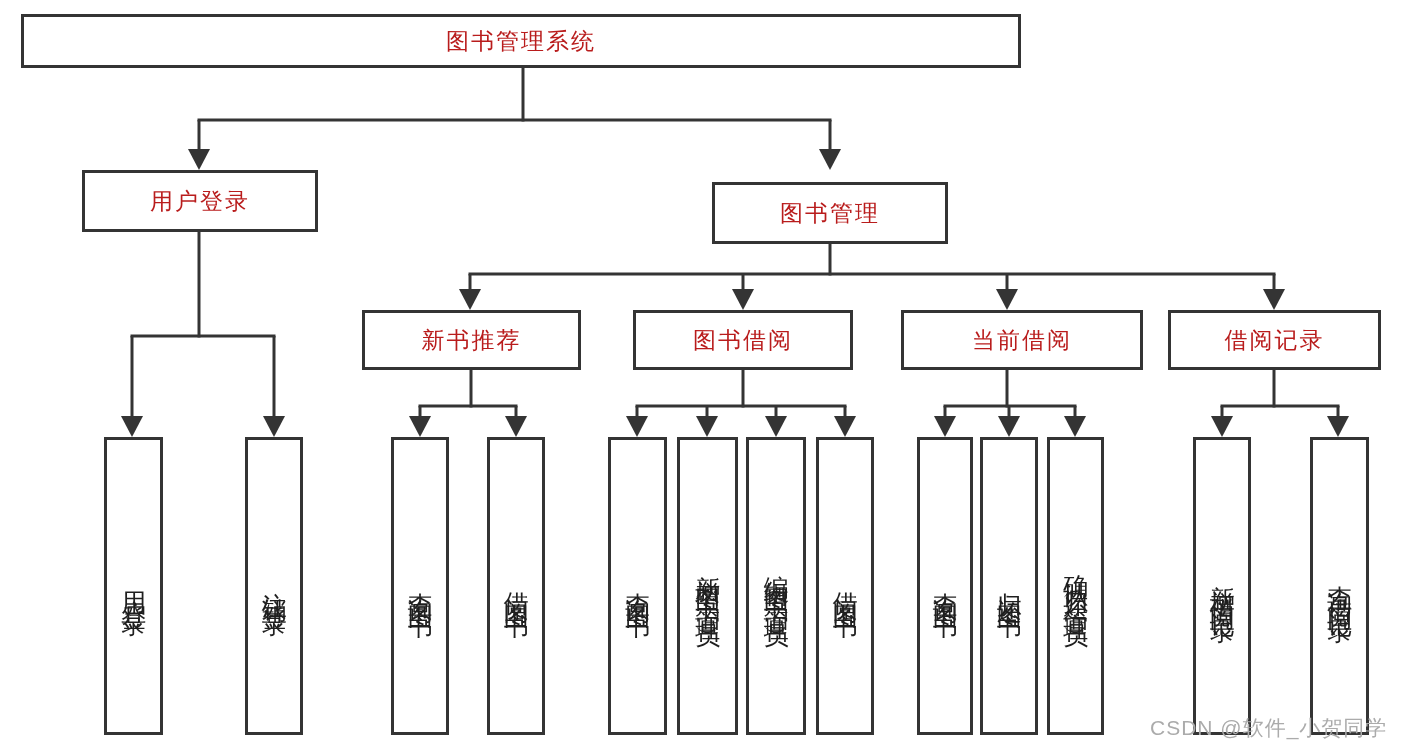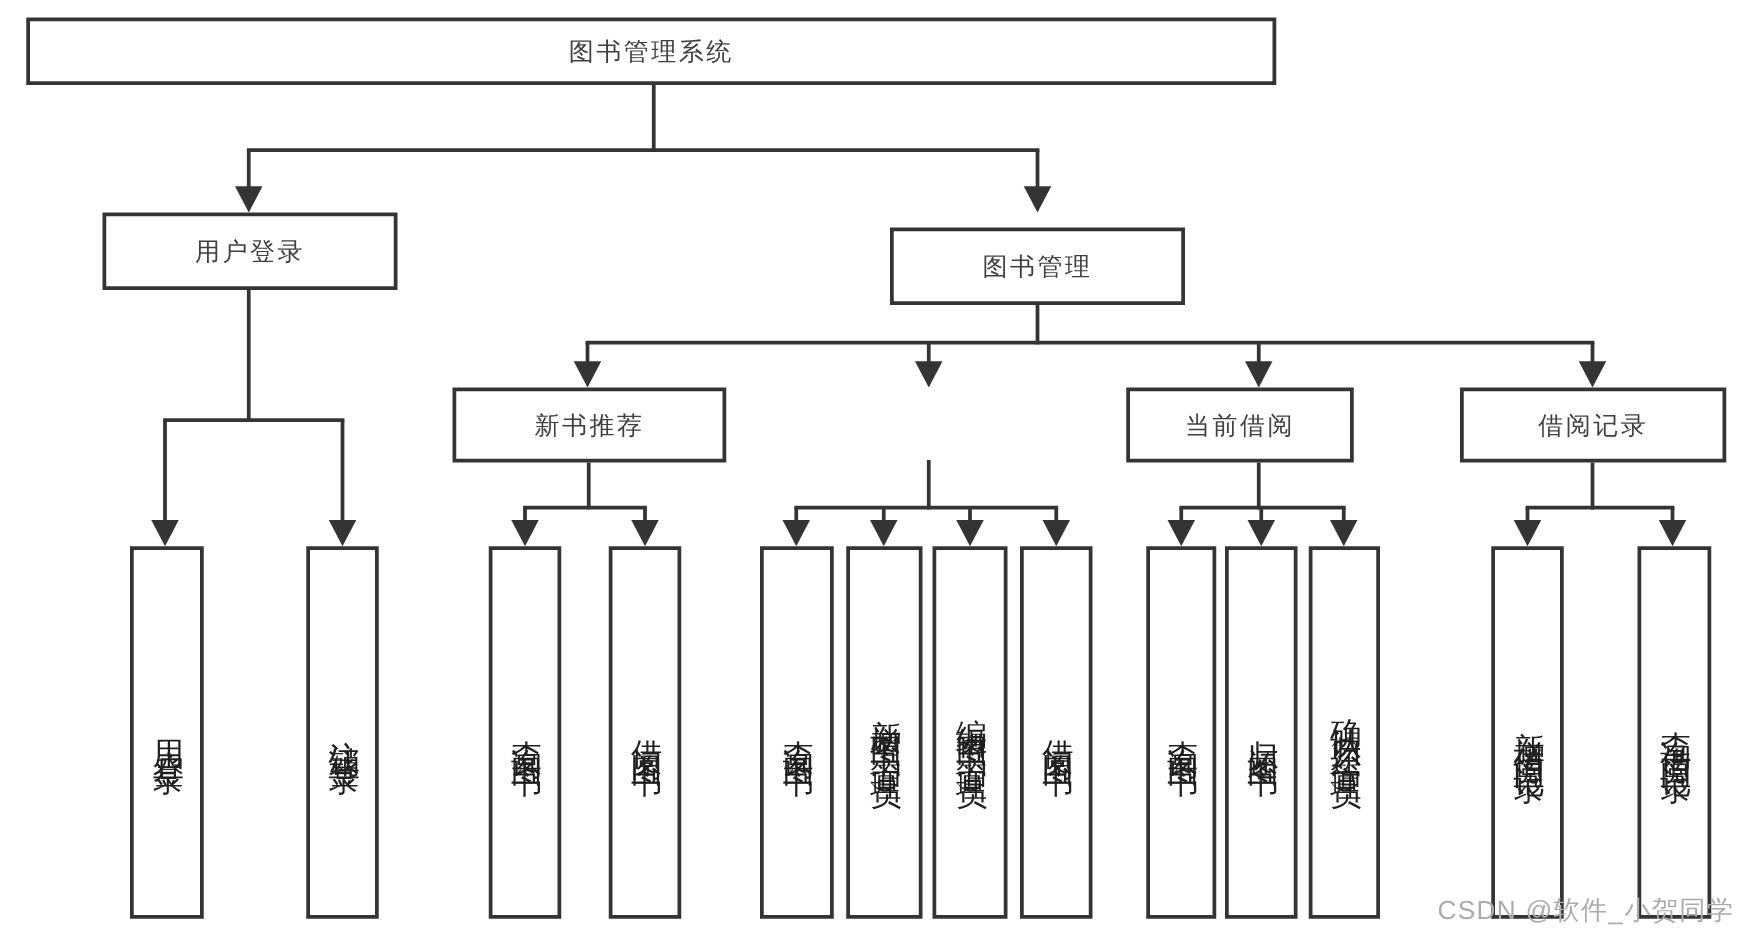--- a/index.html
+++ b/index.html
@@ -6,21 +6,21 @@
   .stage{
     position:relative;width:1405px;height:747px;background:#ffffff;
     font-family:"Liberation Sans",sans-serif;overflow:hidden;
   }
   .wires{position:absolute;left:0;top:0;z-index:0;}
   .box{
     position:absolute;box-sizing:border-box;background:#ffffff;
     border:3px solid #343434;display:flex;align-items:center;justify-content:center;
     z-index:1;
   }
-  .hlabel{font-size:20px;letter-spacing:2px;color:#404040;white-space:nowrap;}
+  .hlabel{font-size:23px;letter-spacing:2px;color:#b91c1c;white-space:nowrap;}
   .vlabel{writing-mode:vertical-rl;font-size:25px;letter-spacing:7px;line-height:1.1;color:#1f1f1f;}
   .wm{position:absolute;left:1150px;top:714px;width:250px;text-align:left;
       font-size:21px;letter-spacing:1px;color:#ababab;z-index:3;white-space:nowrap;}
 </style>
 </head>
 <body>
 
 <div class="stage">
 
   <svg class="wires" width="1405" height="747" viewBox="0 0 1405 747">
@@ -96,21 +96,24 @@
   <div class="box" style="left:82px;top:170px;width:236px;height:62px;">
     <span class="hlabel">用户登录</span>
   </div>
   <div class="box" style="left:712px;top:170px;width:236px;height:62px;margin-top:12px;">
     <span class="hlabel">图书管理</span>
   </div>
 
   <div class="box" style="left:362px;top:310px;width:219px;height:60px;justify-content:center;">
     <span class="hlabel">新书推荐</span>
   </div>
-  <div class="box" style="left:901px;top:310px;width:182px;height:60px;">
+  <div class="box" style="left:633px;top:310px;width:220px;height:60px;">
+    <span class="hlabel">图书借阅</span>
+  </div>
+  <div class="box" style="left:901px;top:310px;width:242px;height:60px;">
     <span class="hlabel">当前借阅</span>
   </div>
   <div class="box" style="left:1168px;top:310px;width:213px;height:60px;text-align:center;">
     <span class="hlabel">借阅记录</span>
   </div>
 
   <div class="box" style="left:104px;top:437px;width:59px;height:298px;">
     <span class="vlabel">用户登录</span>
   </div>
   <div class="box" style="left:245px;top:437px;width:58px;height:298px;">

